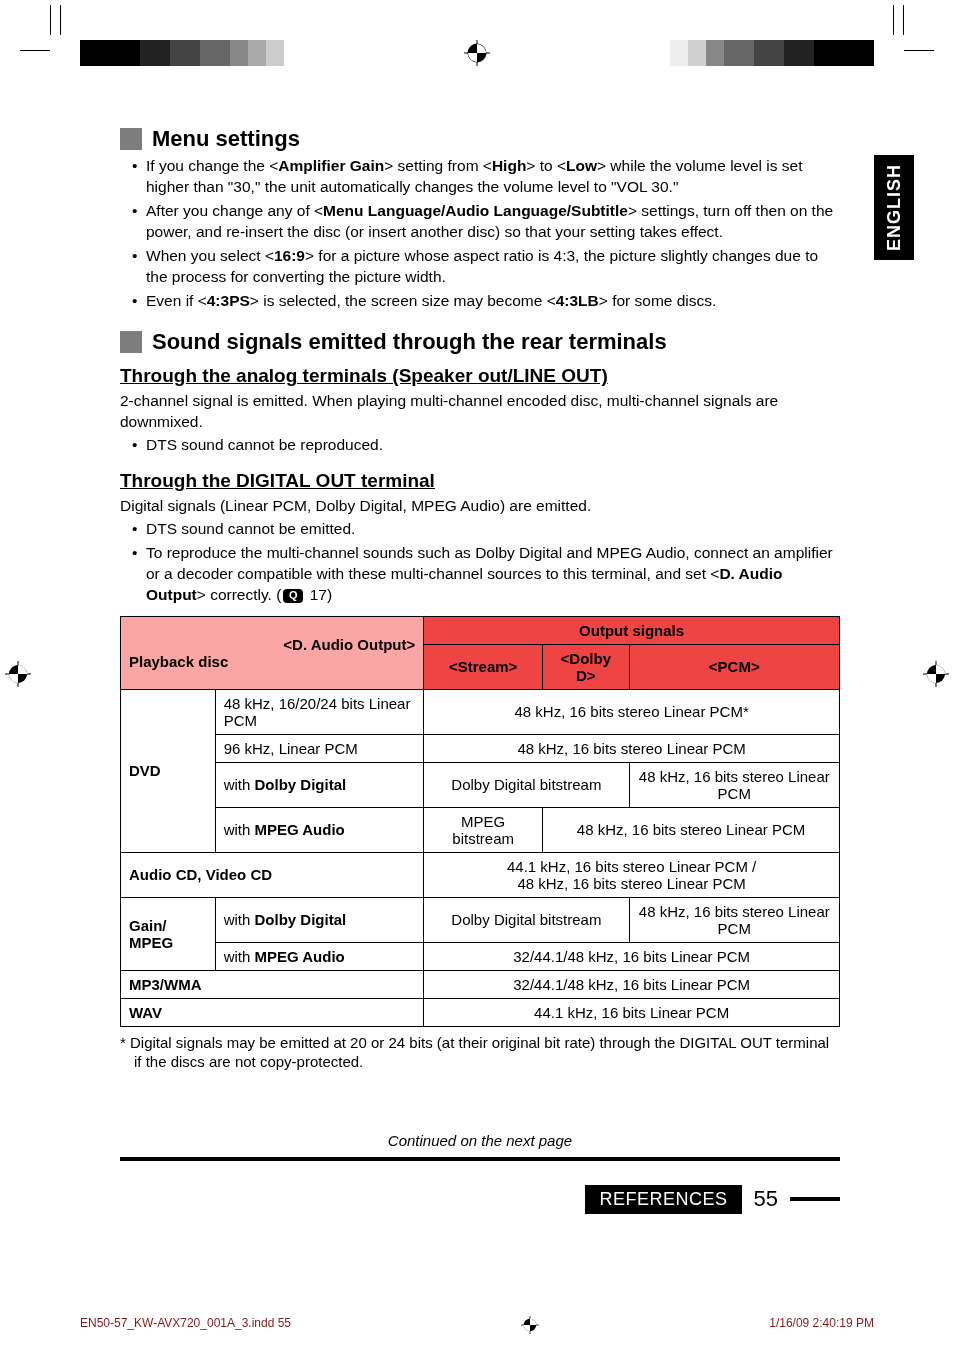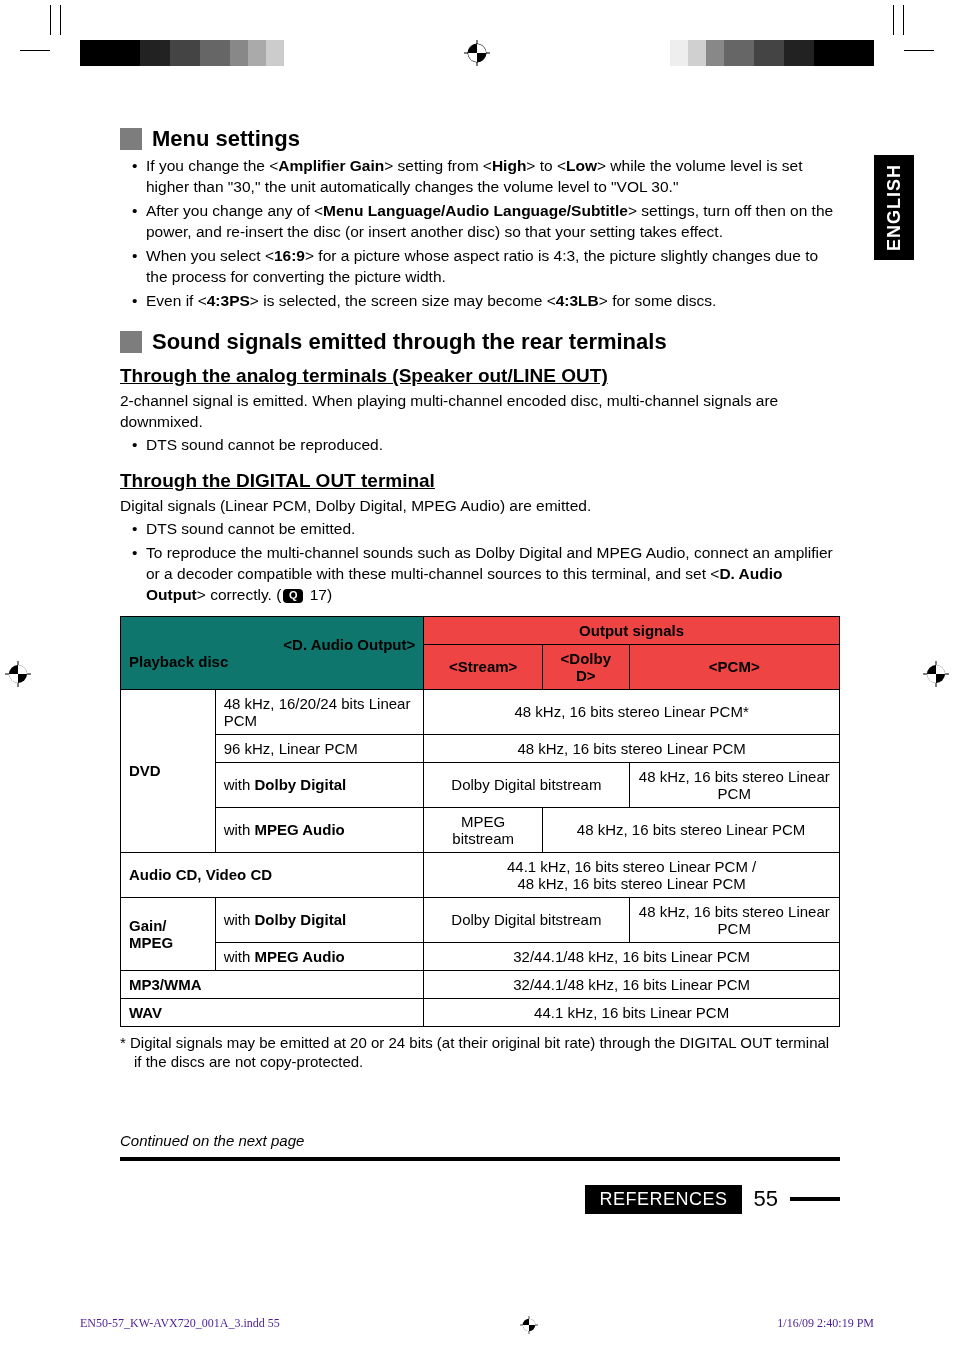--- a/index.html
+++ b/index.html
@@ -47,30 +47,30 @@
   table.sig { border-collapse: collapse; width:100%; margin-top:10px; font-size:15px; }
   table.sig th, table.sig td { border:1px solid #000; padding:5px 8px; vertical-align:middle; }
   table.sig thead th { background:#ef4444; font-weight:700; text-align:center; }
   table.sig .pb-head { text-align:left; }
   table.sig .rh { font-weight:700; text-align:left; }
   table.sig td.center { text-align:center; }
   table.sig .thin { font-weight:400; }
 
   .footnote { font-size:15px; margin-top:6px; line-height:1.3; padding-left:14px; text-indent:-14px;}
 
-  .continued { font-style:italic; text-align:left; font-size:15px; margin-top:60px; }
+  .continued { font-style:italic; text-align:center; font-size:15px; margin-top:60px; }
 
   .footer-bar-wrap { margin-top:8px; }
   .hr-thick { height:4px; background:#000; margin-bottom:3px; }
   .footer-bar { display:flex; align-items:center; justify-content:flex-end;margin-top:24px; }
   .footer-bar .lbl { background:#000; color:#fff; font-size:18px; padding:4px 14px; font-weight:400; letter-spacing:0.5px; }
   .footer-bar .pg { font-size:22px; margin:0 12px; }
   .footer-bar .tail { height:4px; flex:none; width:50px; background:#000; }
 
-  .print-footer { position:absolute; bottom:18px; left:80px; right:80px; display:flex; justify-content:space-between; font-size:12px; color:#4c1d95; font-family: Liberation Serif, serif; }
+  .print-footer { position:absolute; bottom:18px; left:80px; right:80px; display:flex; justify-content:space-between; font-size:12px; color:#7f1d1d; font-family: Liberation Sans, sans-serif; }
   .print-footer .mid svg{display:block;}
 
   .dao { font-weight:700; }
 </style>
 </head>
 <body>
 
 <div class="page">
 
   <div class="reg-layer">
@@ -175,21 +175,21 @@
     <ul class="bullets">
       <li>DTS sound cannot be emitted.</li>
       <li>
         <span>To reproduce the multi-channel sounds such as Dolby Digital and MPEG Audio, connect an amplifier or a decoder compatible with these multi-channel sources to this terminal, and set &lt;</span><b>D. Audio Output</b><span>&gt; correctly. (</span><span class="q-icon">Q</span><span> 17)</span>
       </li>
     </ul>
 
     <table class="sig">
       <thead>
         <tr>
-          <th rowspan="2" colspan="2" class="pb-head" style="background:#0f766e;">
+          <th rowspan="2" colspan="2" class="pb-head" style="background:#fca5a5;">
             <div style="text-align:right;" class="dao">&lt;D. Audio Output&gt;</div>
             <div>Playback disc</div>
           </th>
           <th colspan="3">Output signals</th>
         </tr>
         <tr>
           <th>&lt;Stream&gt;</th>
           <th>&lt;Dolby D&gt;</th>
           <th>&lt;PCM&gt;</th>
         </tr>

